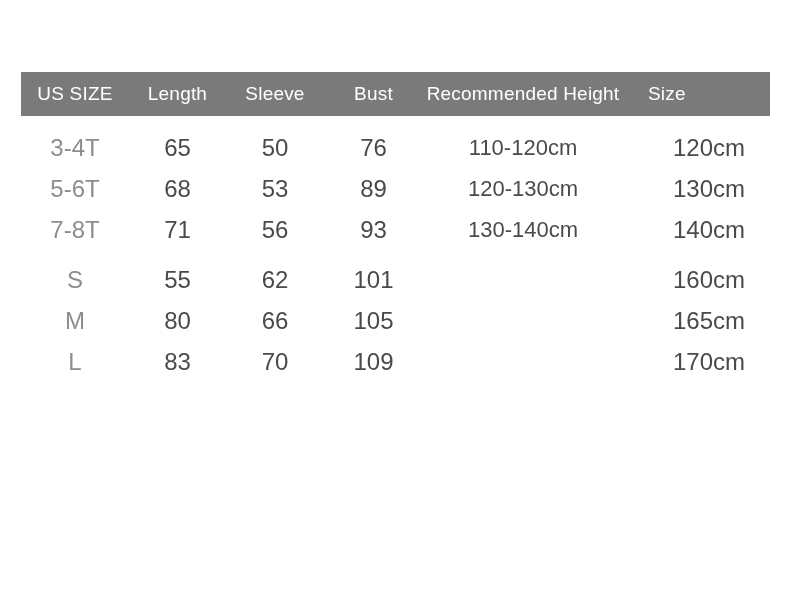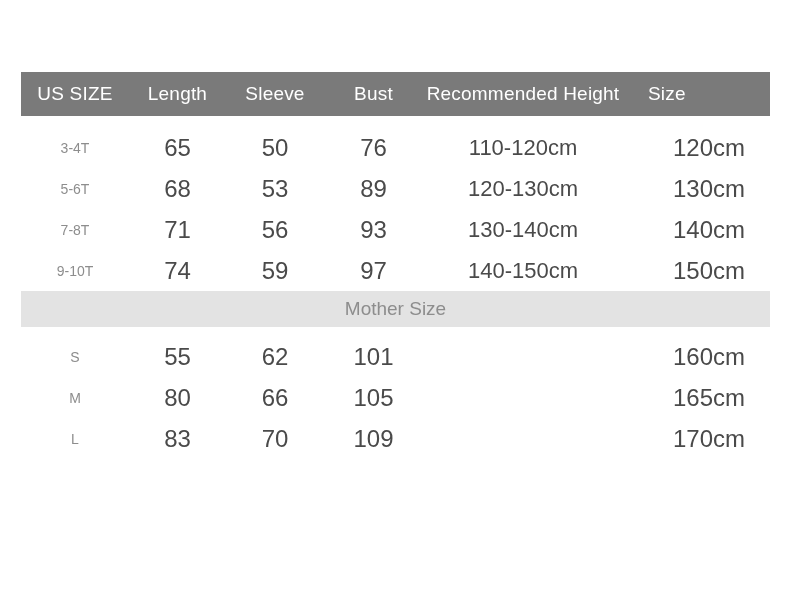--- a/index.html
+++ b/index.html
@@ -63,21 +63,21 @@
     text-align: center;
     vertical-align: middle;
     font-size: 24px;
     color: #4a4a4a;
     font-weight: 400;
     white-space: nowrap;
     background: #ffffff;
   }
   tbody tr.data-row td.cell-ussize {
     color: #8d8d8d;
-    font-size: 14px;
+    font-size: 24px;
   }
   tbody td.cell-size {
     text-align: center;
     padding-left: 25px;
   }
   tbody td.cell-height {
     font-size: 22px;
   }
 
   tbody tr.first-kid-row td {
@@ -150,32 +150,21 @@
 
       <tr class="data-row kid-row">
         <td class="cell-ussize">7-8T</td>
         <td class="cell-length">71</td>
         <td class="cell-sleeve">56</td>
         <td class="cell-bust">93</td>
         <td class="cell-height">130-140cm</td>
         <td class="cell-size">140cm</td>
       </tr>
 
-      <tr class="data-row kid-row">
-        <td class="cell-ussize">9-10T</td>
-        <td class="cell-length">74</td>
-        <td class="cell-sleeve">59</td>
-        <td class="cell-bust">97</td>
-        <td class="cell-height">140-150cm</td>
-        <td class="cell-size">150cm</td>
-      </tr>
 
-      <tr class="section-row">
-        <td class="section-cell" colspan="6">Mother Size</td>
-      </tr>
 
       <tr class="data-row mother-row first-mother-row">
         <td class="cell-ussize">S</td>
         <td class="cell-length">55</td>
         <td class="cell-sleeve">62</td>
         <td class="cell-bust">101</td>
         <td class="cell-height empty-cell"></td>
         <td class="cell-size">160cm</td>
       </tr>
 

